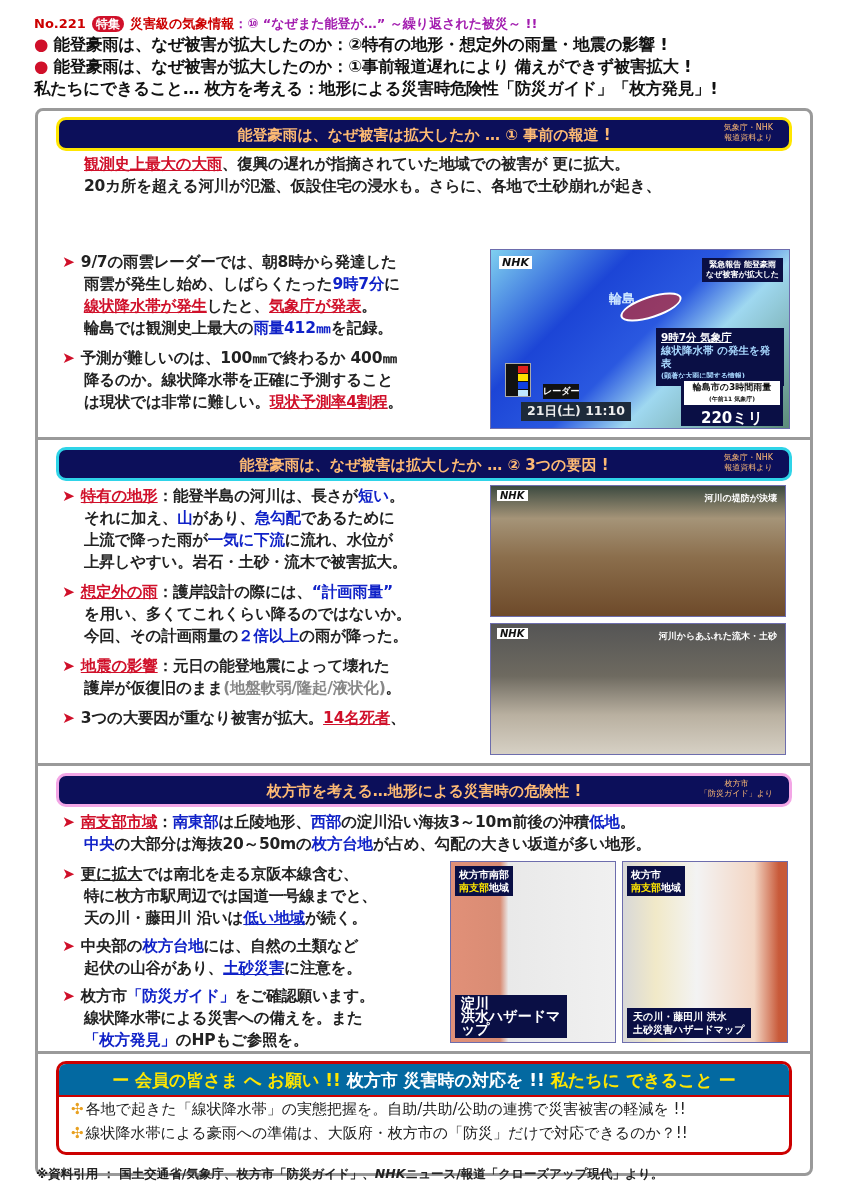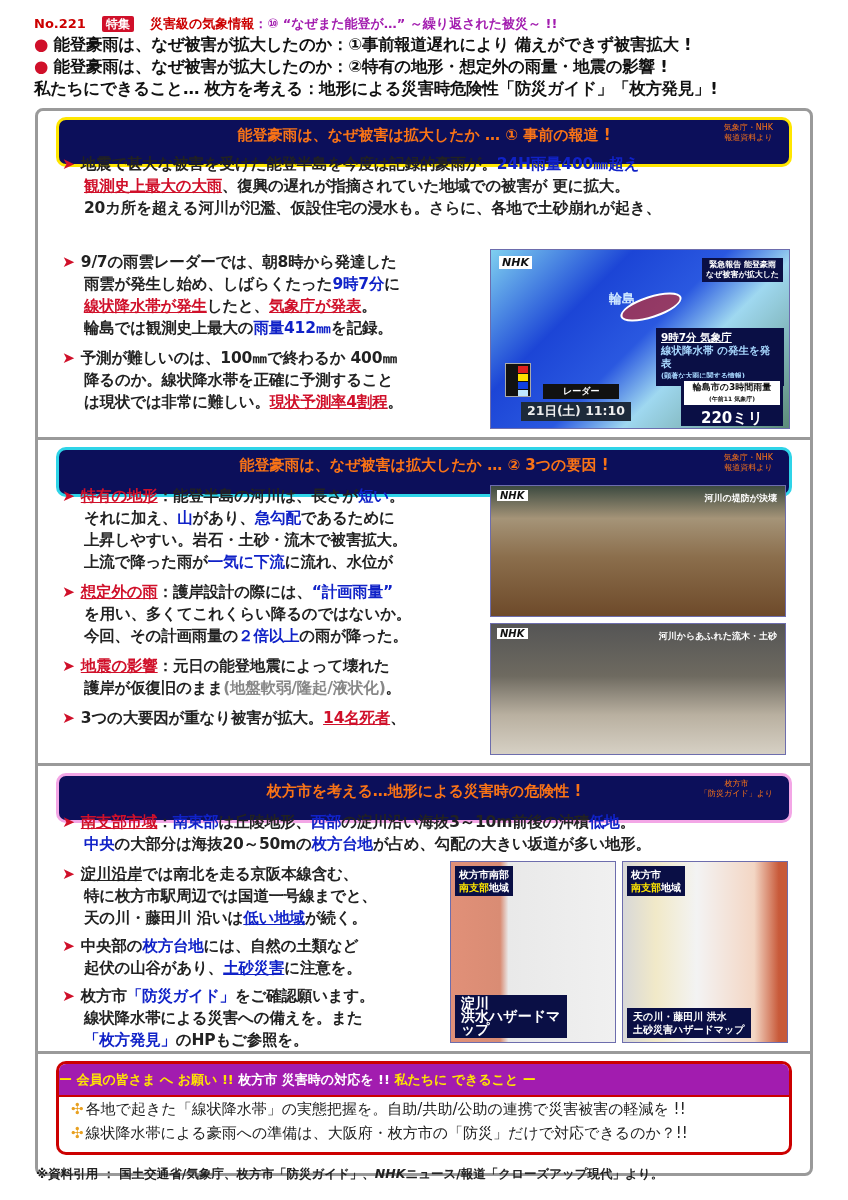--- a/index.html
+++ b/index.html
@@ -1,73 +1,72 @@
 <!DOCTYPE html>
 <html><head>
 <meta charset="utf-8">
 <style>
 *{box-sizing:border-box;margin:0;padding:0}
 body{width:848px;height:1200px;background:#fff;font-family:"DejaVu Sans","Liberation Sans",sans-serif;color:#222;position:relative;overflow:hidden}
 .hdr{position:absolute;left:34px;top:14px;width:790px}
 .hdr .l1{font-size:13px;font-weight:bold;color:#c00;height:20px;line-height:20px;white-space:nowrap}
-.hdr .l1 .tag{display:inline-block;background:#d0102a;color:#fff;border-radius:2px;padding:0 4px;margin:0 16px;font-size:12px;line-height:16px}
+.hdr .l1 .tag{display:inline-block;background:#d0102a;color:#fff;border-radius:8px;padding:0 4px;margin:0 6px;font-size:12px;line-height:16px}
 .hdr .l1 .rest{color:#a21caf}
 .hdr .ln{font-size:16.5px;font-weight:bold;height:22px;line-height:22px;white-space:nowrap;color:#111;letter-spacing:-0.3px}
 .dot{color:#d0102a}
 .outer{position:absolute;left:35px;top:108px;width:778px;height:1068px;border:3px solid #9a9a9a;border-radius:8px;background:#fff}
-.bar{position:absolute;left:18px;width:736px;height:50px;background:#0c0f5a;border-radius:10px;color:#f97316;font-weight:bold;font-size:15px;line-height:30px;text-align:center}
+.bar{position:absolute;left:18px;width:736px;height:34px;background:#0c0f5a;border-radius:10px;color:#fdba74;font-weight:bold;font-size:15px;line-height:30px;text-align:center}
 .bar.y{border:3px solid #ffe600}
 .bar.c{border:3px solid #2fd4e8}
 .bar.p{border:3px solid #f3a6e6}
 .bar .src{position:absolute;right:16px;top:3px;font-size:8px;line-height:10px;text-align:center;font-weight:normal}
 .txt{position:absolute;font-weight:bold;font-size:15.5px;line-height:22px;color:#222;letter-spacing:-0.2px}
 .arr{color:#d0102a;margin-right:6px}.ru{color:#d0102a;text-decoration:underline}
 .b{color:#1022c8}.bu{color:#1022c8;text-decoration:underline}
 .g{color:#888}
 .ind{padding-left:22px}
 .divider{position:absolute;left:0;width:772px;height:3px;background:#9a9a9a}
 .img{position:absolute;overflow:hidden;border:1px solid #6d6dad}
 .radar{background:linear-gradient(135deg,#7fd0f0 0%,#1c45d6 30%,#2a58e0 50%,#9fd8f0 65%,#5c8c78 100%)}
 .cap{position:absolute;background:#0a0f45;color:#fff;font-weight:bold}
 .flood1{background:linear-gradient(180deg,#3c4a40 0%,#a59478 25%,#8b6e4c 55%,#6e4a2a 100%)}
 .flood2{background:linear-gradient(180deg,#555 0%,#6e6a60 40%,#b9b0a0 70%,#d6d0c4 100%)}
 .map1{background:linear-gradient(90deg,#e19078 0%,#d98c74 30%,#e9e9e9 35%,#f0f0f0 100%)}
 .map2{background:linear-gradient(90deg,#d8d8d8 0%,#f1e9c8 20%,#f3f3f3 45%,#f3d6c4 80%,#c85a3a 95%)}
 .req{position:absolute;left:18px;top:950px;width:736px;height:94px;border:3px solid #c00;border-radius:10px;overflow:hidden;background:#fff}
-.req .h{background:#a21caf;height:33px;line-height:32px;color:#fff;font-weight:bold;font-size:13px;border-bottom:2px solid #c00}
+.req .h{background:#0369a1;height:33px;line-height:32px;text-align:center;color:#fff;font-weight:bold;font-size:17px;border-bottom:2px solid #c00}
 .req .h .y{color:#ffe600}
 .req .row{font-size:15px;font-weight:normal;line-height:24px;padding-left:12px;white-space:nowrap;color:#222}
 .req .row .dia{color:#e8a020;margin-right:2px}
 .foot{position:absolute;left:36px;top:1166px;font-size:12.5px;font-weight:bold;color:#222;white-space:nowrap}
 .foot i{font-style:italic;font-weight:900}
 </style>
 </head>
 <body>
 
 <div class="hdr">
   <div class="l1">
     <span>No.221</span><span class="tag">特集</span><span>災害級の気象情報</span><span class="rest">：⑩ “なぜまた能登が…” ～繰り返された被災～ !!</span>
   </div>
+  <div class="ln"><span class="dot">●</span> <span>能登豪雨は、なぜ被害が拡大したのか：②特有の地形・想定外の雨量・地震の影響 !</span></div>
   <div class="ln"><span class="dot">●</span> <span>能登豪雨は、なぜ被害が拡大したのか：①事前報道遅れにより 備えができず被害拡大 !</span></div>
-  <div class="ln"><span class="dot">●</span> <span>能登豪雨は、なぜ被害が拡大したのか：②特有の地形・想定外の雨量・地震の影響 !</span></div>
   <div class="ln">私たちにできること… 枚方を考える：地形による災害時危険性「防災ガイド」「枚方発見」!</div>
 </div>
 
 <div class="outer">
 
   <div class="bar y" style="top:6px">
     <span>能登豪雨は、なぜ被害は拡大したか … ① 事前の報道 !</span>
     <div class="src">
         <div>気象庁・NHK</div>
         <div>報道資料より</div>
       </div>
   </div>
 
   <div class="txt" style="left:24px;top:42px;width:740px">
-    <div><span class="arr">➤</span><span>地震で甚大な被害を受けた能登半島を今度は記録的豪雨が。</span><span class="b">24H雨量400㎜超え</span></div>
     <div class="ind"><span class="ru">観測史上最大の大雨</span><span>、復興の遅れが指摘されていた地域での被害が 更に拡大。</span></div>
     <div class="ind">20カ所を超える河川が氾濫、仮設住宅の浸水も。さらに、各地で土砂崩れが起き、</div>
   </div>
 
   <div class="txt" style="left:24px;top:140px;width:430px">
     <div><span class="arr">➤</span><span>9/7の雨雲レーダーでは、朝8時から発達した</span></div>
     <div class="ind"><span>雨雲が発生し始め、しばらくたった</span><span class="b">9時7分</span><span>に</span></div>
     <div class="ind"><span class="ru">線状降水帯が発生</span><span>したと、</span><span class="ru">気象庁が発表</span><span>。</span></div>
     <div class="ind"><span>輪島では観測史上最大の</span><span class="b">雨量412㎜</span><span>を記録。</span></div>
   </div>
@@ -90,21 +89,21 @@
       <div style="text-decoration:underline">9時7分 気象庁</div>
       <div style="color:#a8d8ff">線状降水帯 の発生を発表</div>
       <div style="font-size:7px;color:#a8d8ff">(顕著な大雨に関する情報)</div>
     </div>
     <div style="position:absolute;left:14px;top:113px;width:26px;height:34px;background:#111;border:1px solid #aaa">
       <div style="position:absolute;right:2px;top:2px;width:10px;height:7px;background:#e02020"></div>
       <div style="position:absolute;right:2px;top:10px;width:10px;height:7px;background:#ffe000"></div>
       <div style="position:absolute;right:2px;top:18px;width:10px;height:7px;background:#1040e0"></div>
       <div style="position:absolute;right:2px;top:26px;width:10px;height:6px;background:#bfe8ff"></div>
     </div>
-    <div class="cap" style="left:52px;top:134px;font-size:9px;padding:1px 20px;background:#111">レーダー</div>
+    <div class="cap" style="left:52px;top:134px;font-size:9px;padding:1px 0;background:#111">レーダー</div>
     <div class="cap" style="left:30px;top:152px;font-size:12.5px;padding:1px 6px;background:#1d2a3a;color:#eee">21日(土) 11:10</div>
     <div class="cap" style="left:190px;top:128px;width:102px;height:48px;text-align:center">
       <div style="background:#fff;color:#111;font-size:9px;line-height:11px;margin:3px;padding:1px 0">
           <div>輪島市の3時間雨量</div>
           <div style="font-size:6px">(午前11 気象庁)</div>
         </div>
       <div style="font-size:15px;line-height:20px">220ミリ</div>
     </div>
   </div>
 
@@ -114,22 +113,22 @@
     <span>能登豪雨は、なぜ被害は拡大したか … ② 3つの要因 !</span>
     <div class="src">
         <div>気象庁・NHK</div>
         <div>報道資料より</div>
       </div>
   </div>
 
   <div class="txt" style="left:24px;top:374px;width:430px">
     <div><span class="arr">➤</span><span class="ru">特有の地形</span><span>：能登半島の河川は、長さが</span><span class="b">短い</span><span>。</span></div>
     <div class="ind"><span>それに加え、</span><span class="b">山</span><span>があり、</span><span class="b">急勾配</span><span>であるために</span></div>
+    <div class="ind"><span>上流で降った雨が</span><span class="b">一気に下流</span><span>に流れ、水位が</span></div>
     <div class="ind">上昇しやすい。岩石・土砂・流木で被害拡大。</div>
-    <div class="ind"><span>上流で降った雨が</span><span class="b">一気に下流</span><span>に流れ、水位が</span></div>
   </div>
 
   <div class="txt" style="left:24px;top:470px;width:430px">
     <div><span class="arr">➤</span><span class="ru">想定外の雨</span><span>：護岸設計の際には、</span><span class="b">“計画雨量”</span></div>
     <div class="ind">を用い、多くてこれくらい降るのではないか。</div>
     <div class="ind"><span>今回、その計画雨量の</span><span class="b">２倍以上</span><span>の雨が降った。</span></div>
   </div>
 
   <div class="txt" style="left:24px;top:544px;width:440px">
     <div><span class="arr">➤</span><span class="ru">地震の影響</span><span>：元日の能登地震によって壊れた</span></div>
@@ -158,21 +157,21 @@
         <div>「防災ガイド」より</div>
       </div>
   </div>
 
   <div class="txt" style="left:24px;top:700px;width:745px">
     <div><span class="arr">➤</span><span class="ru">南支部市域</span><span>：</span><span class="b">南東部</span><span>は丘陵地形、</span><span class="b">西部</span><span>の淀川沿い海抜3～10m前後の沖積</span><span class="b">低地</span><span>。</span></div>
     <div class="ind"><span class="b">中央</span><span>の大部分は海抜20～50mの</span><span class="b">枚方台地</span><span>が占め、勾配の大きい坂道が多い地形。</span></div>
   </div>
 
   <div class="txt" style="left:24px;top:752px;width:400px">
-    <div><span class="arr">➤</span><span style="text-decoration:underline">淀川沿岸</span><span>では南北を走る京阪本線含む、</span></div>
+    <div><span class="arr">➤</span><span style="text-decoration:underline">更に拡大</span><span>では南北を走る京阪本線含む、</span></div>
     <div class="ind">特に枚方市駅周辺では国道一号線までと、</div>
     <div class="ind"><span>天の川・藤田川 沿いは</span><span class="bu">低い地域</span><span>が続く。</span></div>
   </div>
 
   <div class="txt" style="left:24px;top:824px;width:400px">
     <div><span class="arr">➤</span><span>中央部の</span><span class="b">枚方台地</span><span>には、自然の土類など</span></div>
     <div class="ind"><span>起伏の山谷があり、</span><span class="bu">土砂災害</span><span>に注意を。</span></div>
   </div>
 
   <div class="txt" style="left:24px;top:874px;width:410px">

